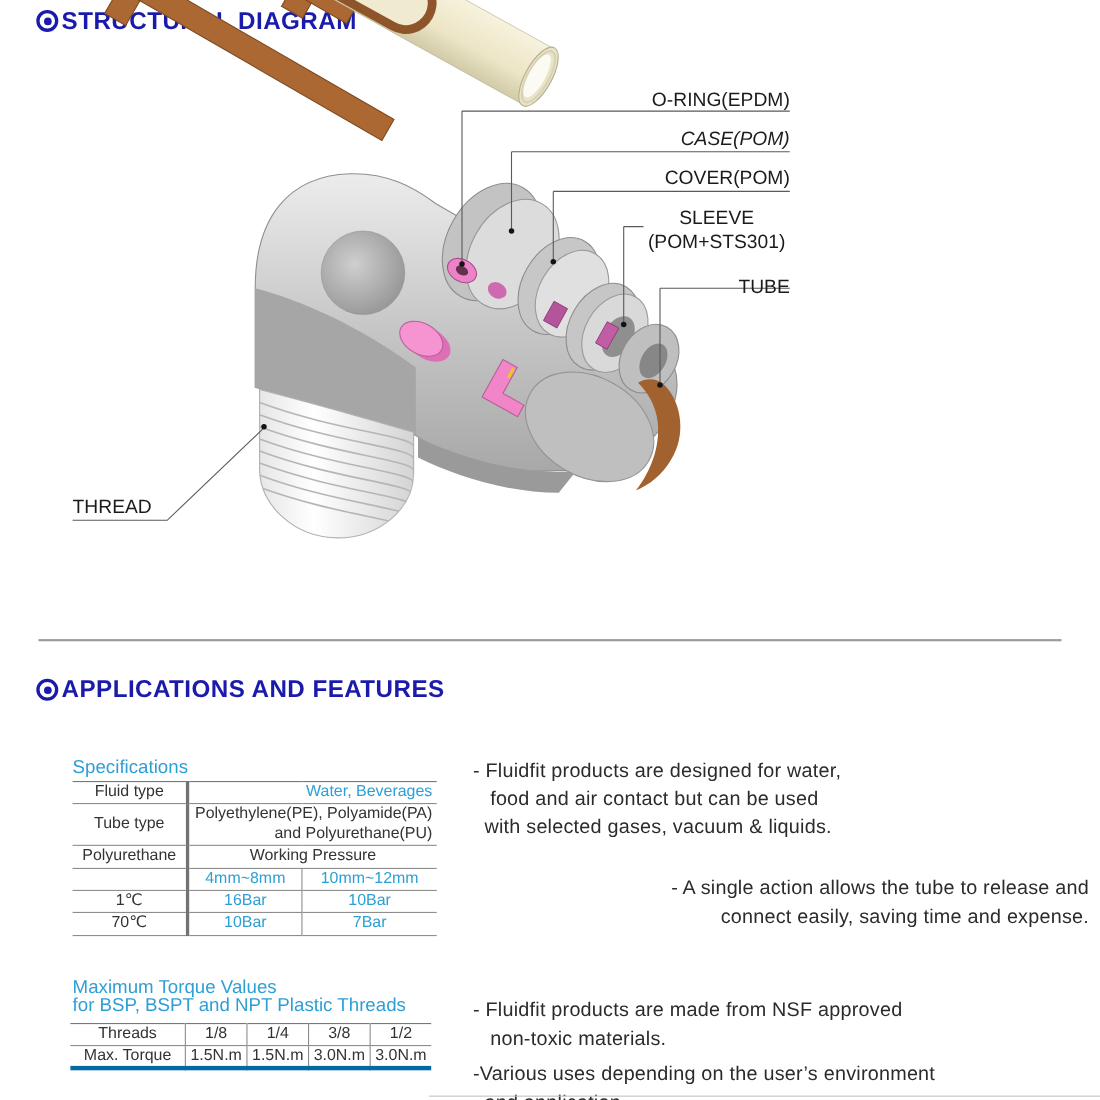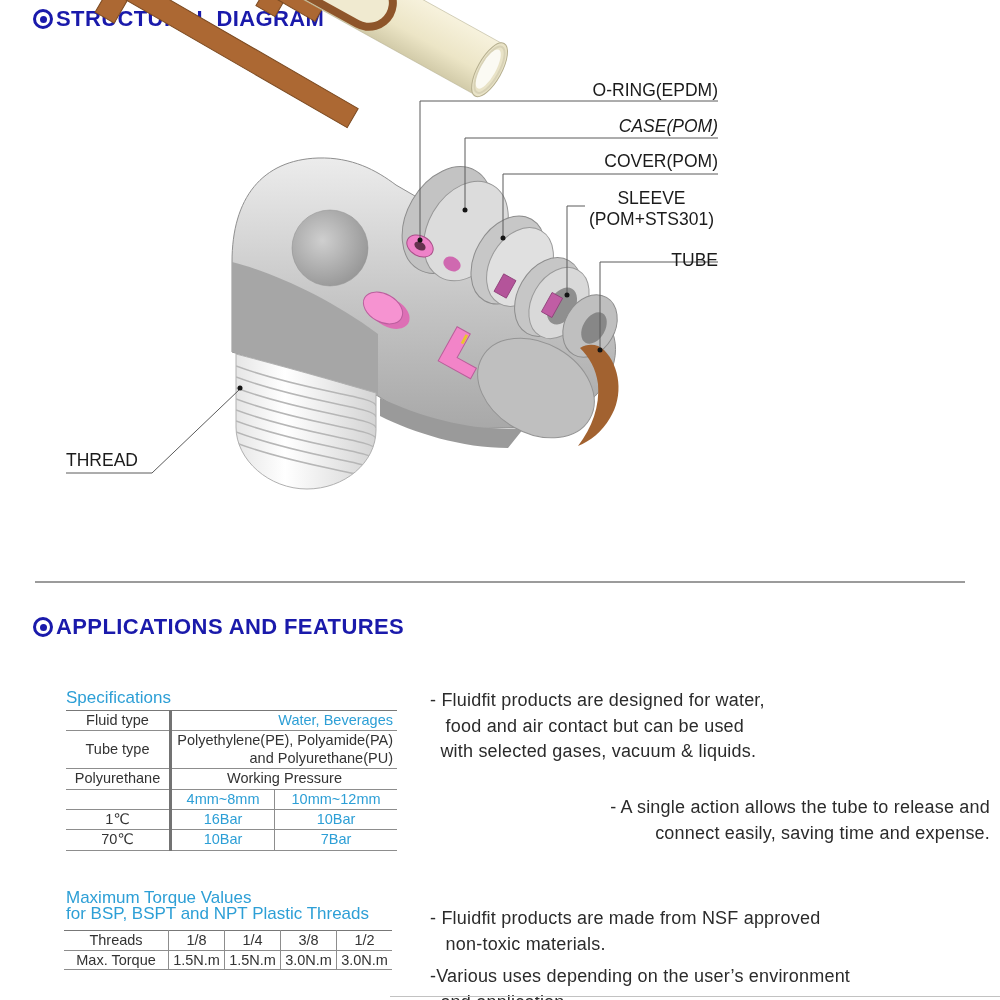--- a/index.html
+++ b/index.html
@@ -21,21 +21,21 @@
   
   .tbl-title{position:absolute;font-size:17px;font-weight:normal;color:var(--table_blue,#2d9fd6);white-space:nowrap;}
   table.spec{position:absolute;left:66px;top:710px;width:331px;border-collapse:collapse;
              font-size:14.5px;color:#333;border-top:1px solid #777;border-bottom:1px solid #8d8d8d;}
   table.spec td{border-bottom:1px solid #8d8d8d;padding:1px 4px;line-height:1.2;text-align:center;}
   table.spec td.lbl{border-right:3px solid #737373;width:95px;}
   table.spec td.val{text-align:right;}
   table.spec td.sub2{border-left:1px solid #8d8d8d;}
   .blue{color:var(--table_blue,#2d9fd6);}
   table.torq{position:absolute;left:64px;top:930px;width:328px;border-collapse:collapse;
-             font-size:14.5px;color:#333;border-top:1px solid #777;border-bottom:1px solid #0369a1;}
+             font-size:14.5px;color:#333;border-top:1px solid #777;border-bottom:4px solid #0369a1;}
   table.torq td{border-bottom:1px solid #8d8d8d;border-right:1px solid #8d8d8d;
                 padding:1px 2px;text-align:center;line-height:1.15;}
   table.torq td:last-child{border-right:none;}
   table.torq td.lbl{width:100px;}
   
   .feat{position:absolute;left:430px;width:560px;font-size:18px;color:#2b2b2b;
         line-height:25.5px;white-space:pre-wrap;letter-spacing:.2px;}
 </style>
 </head>
 <body>

